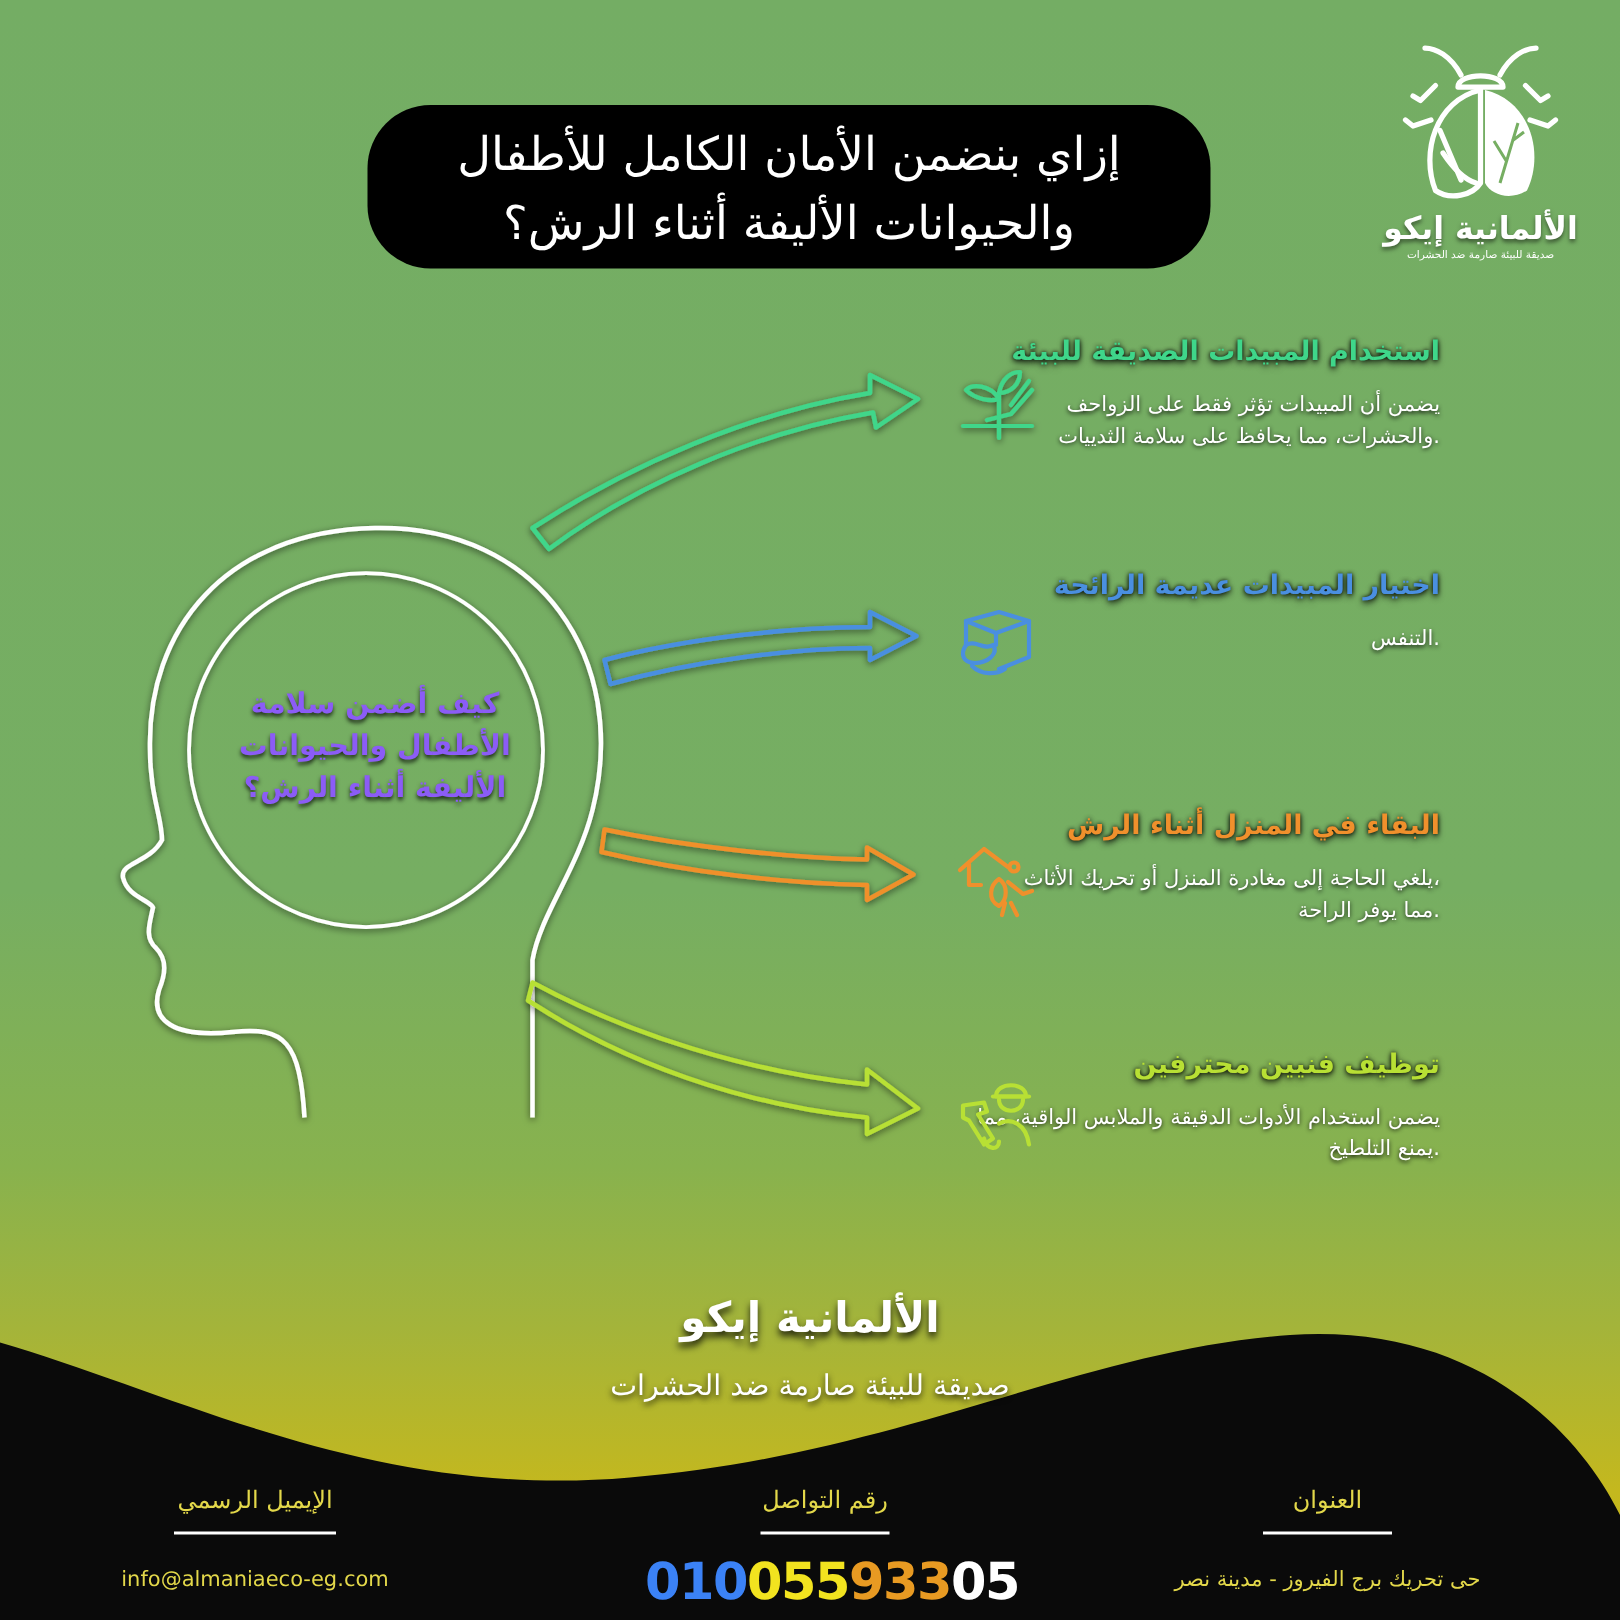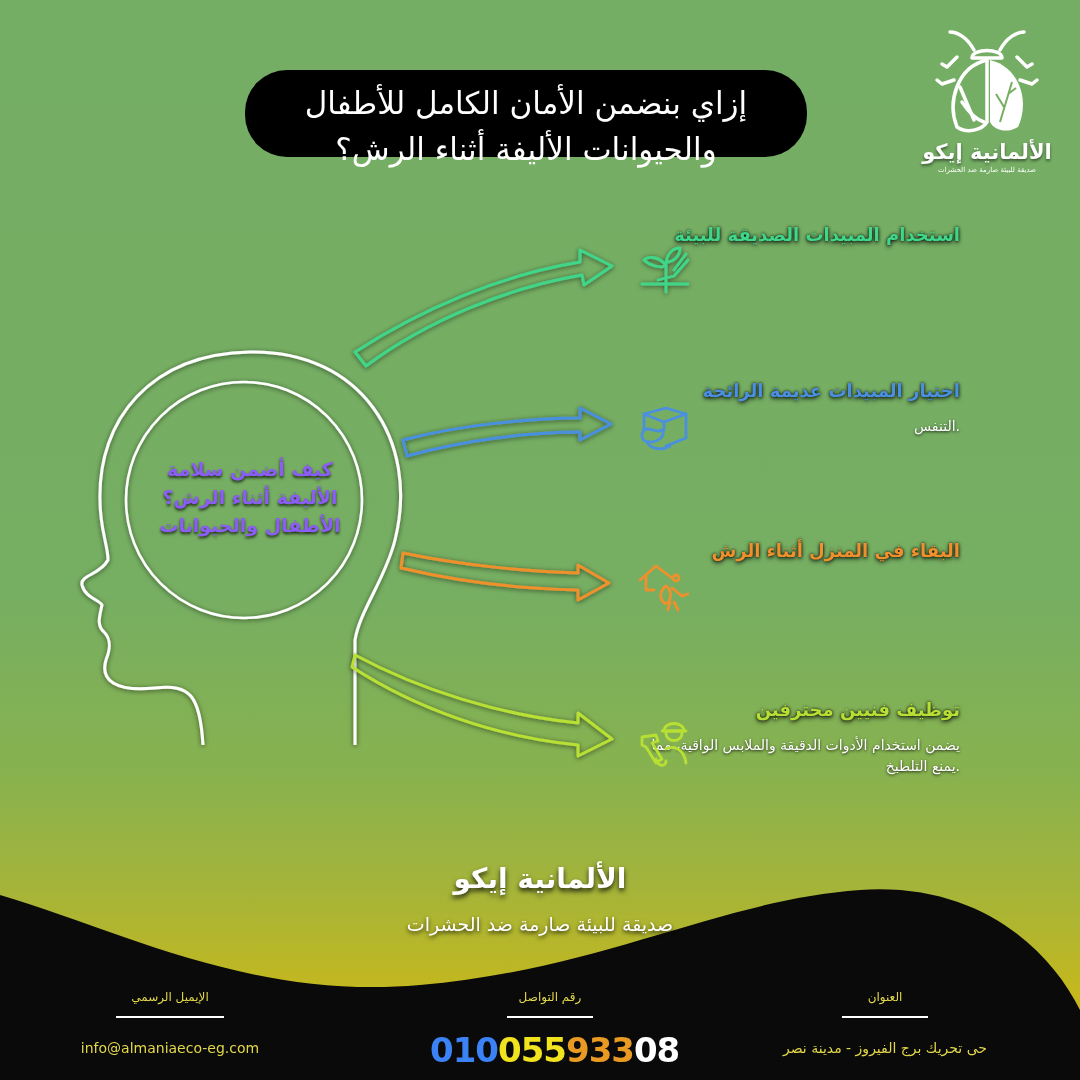--- a/index.html
+++ b/index.html
@@ -3,21 +3,21 @@
   <meta charset="utf-8">
   <style>
     html, body { margin: 0; padding: 0; }
     body {
       width: 1080px; height: 1080px; overflow: hidden; position: relative;
       font-family: "DejaVu Sans", sans-serif;
       background: linear-gradient(180deg, #74ad64 0%, #76ae62 55%, #88b24e 72%, #a4b43a 82%, #c4b81e 92%, #c9b314 100%);
     }
     .abs { position: absolute; }
     .title-pill {
-      left: 245px; top: 70px; width: 562px; height: 87px;
+      left: 245px; top: 70px; width: 562px; height: 109px;
       background: #000; border-radius: 42px;
       color: #fff; text-align: center; direction: rtl;
       font-size: 31px; line-height: 46px; padding-top: 10px; box-sizing: border-box;
     }
     .title-pill div { white-space: nowrap; }
     .logo { left: 912px; top: 22px; width: 150px; height: 160px; }
     .logo-name {
       position: absolute; left: 0; top: 118px; width: 150px; text-align: center;
       color: #fff; font-weight: bold; font-size: 21px; direction: rtl;
       text-shadow: 0 2px 3px rgba(0,0,0,0.5);
@@ -45,21 +45,21 @@
     .brand-name {
       left: 340px; top: 862px; width: 400px; text-align: center; direction: rtl;
       color: #fff; font-weight: bold; font-size: 28px;
       text-shadow: 0 3px 5px rgba(0,0,0,0.8);
     }
     .brand-tag {
       left: 340px; top: 913px; width: 400px; text-align: center; direction: rtl;
       color: #fff; font-size: 19px; text-shadow: 0 2px 4px rgba(0,0,0,0.8);
     }
     .contact-col { top: 990px; text-align: center; }
-    .contact-label { color: #e3d84a; font-size: 12px; direction: rtl; }
+    .contact-label { color: #e3d84a; font-size: 16px; direction: rtl; }
     .contact-rule { height: 2px; background: #fff; margin: 12px auto 0; }
     .contact-value { color: #e3d84a; font-size: 14px; margin-top: 22px; white-space: nowrap; }
     .phone { font-size: 34px; font-weight: bold; margin-top: 12px; letter-spacing: -1px; }
   </style>
 </head>
 <body>
 
 <svg class="art" width="1080" height="1080" viewBox="0 0 1080 1080">
   <defs>
     <filter id="glow" x="-20%" y="-20%" width="140%" height="140%">
@@ -110,26 +110,30 @@
     </g>
     <path d="M78,38 C108,45 118,80 106,105 C95,112 82,108 78,100 Z" fill="#fff"></path>
     <path d="M88,100 L100,60 M92,85 L84,72 M96,72 L104,66" stroke="#76ae62" stroke-width="2" fill="none"></path>
   </svg>
   <div class="logo-name">الألمانية إيكو</div>
   <div class="logo-tag">صديقة للبيئة صارمة ضد الحشرات</div>
 </div>
 
 <div class="abs head-text">
   <div>كيف أضمن سلامة</div>
+  <div>الأطفال والحيوانات</div>
   <div>الأليفة أثناء الرش؟</div>
-  <div>الأطفال والحيوانات</div>
 </div>
 
 <div class="abs item" style="top:222px;">
   <div class="item-title" style="color:#3fd68a;">استخدام المبيدات الصديقة للبيئة</div>
+  <div class="item-desc">
+    <div>يضمن أن المبيدات تؤثر فقط على الزواحف</div>
+    <div>.والحشرات، مما يحافظ على سلامة الثدييات</div>
+  </div>
 </div>
 <div class="abs icon-box" style="top:240px;">
   <svg width="58" height="58" viewBox="0 0 58 58" filter="url(#glow)">
     <g fill="none" stroke="#3fd68a" stroke-width="2.8" stroke-linecap="round" stroke-linejoin="round">
       <path d="M6,44 L52,44"></path>
         <path d="M30,44 L30,52"></path>
       <path d="M30,44 L30,22"></path>
       <path d="M30,26 C24,16 12,16 8,20 C14,26 24,28 30,26"></path>
       <path d="M30,22 C32,12 38,8 44,8 C44,16 38,22 30,22"></path>
       <path d="M22,40 L38,36 L52,20"></path>
@@ -152,20 +156,24 @@
         <path d="M50,14 L50,38 L30,46"></path>
       <path d="M28,22 L28,30"></path>
       <path d="M8,30 C14,26 20,34 26,30 C30,36 22,42 14,42 C6,42 4,36 8,30 Z"></path>
       <path d="M12,44 C18,50 28,50 34,46"></path>
     </g>
   </svg>
 </div>
 
 <div class="abs item" style="top:538px;">
   <div class="item-title" style="color:#f0902c;">البقاء في المنزل أثناء الرش</div>
+  <div class="item-desc">
+    <div>،يلغي الحاجة إلى مغادرة المنزل أو تحريك الأثاث</div>
+    <div>.مما يوفر الراحة</div>
+  </div>
 </div>
 <div class="abs icon-box" style="top:556px;">
   <svg width="58" height="58" viewBox="0 0 58 58">
     <g fill="none" stroke="#f0902c" stroke-width="2.8" stroke-linejoin="round" stroke-linecap="round">
       <path d="M4,24 L20,10 L36,22"></path>
         <path d="M10,20 L10,34 L18,34"></path>
       <circle cx="40" cy="22" r="3"></circle>
       <path d="M30,30 C24,34 22,44 30,48 C36,44 36,34 30,30 Z"></path>
       <path d="M36,32 L46,40 L52,38"></path>
       <path d="M34,46 L32,54 M38,46 L42,54"></path>
@@ -198,20 +206,20 @@
 
 <div class="abs contact-col" style="left:80px; width:180px;">
   <div class="contact-label">الإيميل الرسمي</div>
   <div class="contact-rule" style="width:108px;"></div>
   <a class="contact-value" style="display:block; text-decoration:none;">info@almaniaeco-eg.com</a>
 </div>
 
 <div class="abs contact-col" style="left:430px; width:240px;">
   <div class="contact-label">رقم التواصل</div>
   <div class="contact-rule" style="width:86px;"></div>
-  <a class="contact-value phone" style="display:block; text-decoration:none;"><span style="color:#3b82f6">010</span><span style="color:#f2e31f">055</span><span style="color:#e89a22">933</span><span style="color:#ffffff">08</span></a>
+  <a class="contact-value phone" style="display:block; text-decoration:none;"><span style="color:#3b82f6">010</span><span style="color:#f2e31f">055</span><span style="color:#e89a22">933</span><span style="color:#ffffff">05</span></a>
 </div>
 
 <div class="abs contact-col" style="left:760px; width:250px;">
   <div class="contact-label">العنوان</div>
   <div class="contact-rule" style="width:86px;"></div>
   <div class="contact-value" style="direction:rtl;">حى تحريك برج الفيروز - مدينة نصر</div>
 </div>
 
 </body></html>

